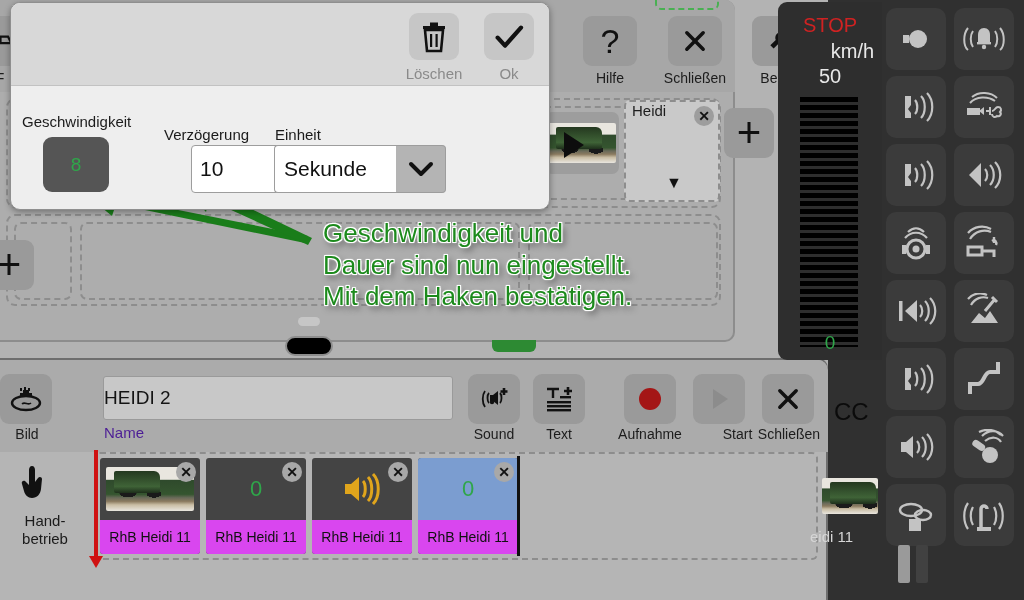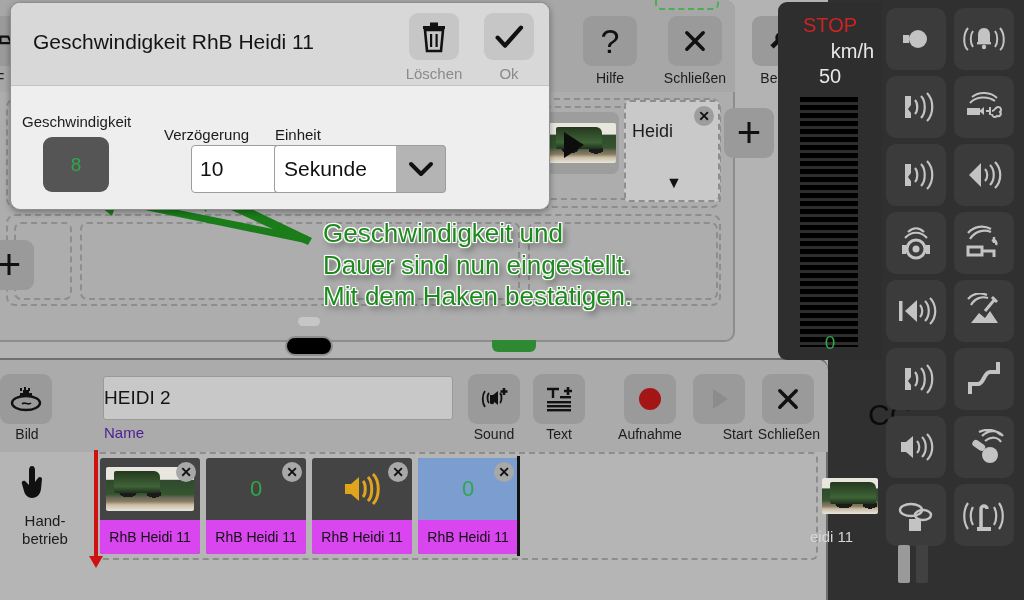--- a/index.html
+++ b/index.html
@@ -48,21 +48,21 @@
     border: 2px dashed #8d8d8d; border-radius: 9px;
   }
   .inner-dash {
     position: absolute; border: 2px dashed #8d8d8d; border-radius: 7px;
   }
 
   .heidi-card {
     position: absolute; left: 624px; top: 100px; width: 96px; height: 102px;
     background: #c9c9c9; border: 2px dashed #8d8d8d; border-radius: 6px;
   }
-  .heidi-card .cap { position:absolute; left:6px; top:19px; font-size:18px; color:#1d1d1d; }
+  .heidi-card .cap { position:absolute; left:6px; top:0; font-size:15px; color:#1d1d1d; }
   .heidi-x {
     position: absolute; right: 4px; top: 4px; width: 20px; height: 20px;
     background: #9d9d9d; border-radius: 50%;
     display:flex; align-items:center; justify-content:center;
     font-size: 14px; font-weight: bold; color: #111;
   }
   .heidi-chev { position:absolute; left: 40px; top: 72px; font-size: 16px; color:#111; }
 
   .thumb-box {
     position: absolute; left: 545px; top: 112px; width: 74px; height: 62px;
@@ -232,21 +232,21 @@
   .big-play {
     position:absolute; left:832px; top:375px; width:0;height:0;
     border-left:26px solid #2e9638; border-top:17px solid transparent; border-bottom:17px solid transparent;
   }
 
   
   .right-dark {
     position:absolute; left:828px; top:0; width:196px; height:600px;
     background:#303030;
   }
-  .cc-text { position:absolute; left:834px; top:398px; font-size:30px; color:#0b0b0b;margin-left:34px; }
+  .cc-text { position:absolute; left:834px; top:398px; font-size:24px; color:#0b0b0b; }
   .rt-loco { position:absolute; left:822px; top:478px; width:56px; height:36px; }
   .rt-loco-lab { position:absolute; left:810px; top:528px; width:90px; font-size:15px; color:#d6d6d6; }
 
   .gauge-panel {
     position:absolute; left:778px; top:2px; width:104px; height:358px;
     background:#2e2e2e; border-radius: 9px 0 0 9px;
   }
   .stop-txt { position:absolute; left:0; top:12px; width:104px; text-align:center; font-size:20px; color:#cf2222; }
   .kmh-txt { position:absolute; left:0; top:38px; width:104px; text-align:center; font-size:20px; color:#e8e8e8;padding-left:45px; }
   .max-txt { position:absolute; left:0; top:63px; width:104px; text-align:center; font-size:20px; color:#e8e8e8; }
@@ -602,21 +602,20 @@
         <path d="M31 10c3 5 3 13 0 18M36 6c5 7 5 19 0 26" fill="none" stroke="#c3c3c3" stroke-width="2.2"></path>
       </svg>
     </div>
   </div>
 
   <div class="nub"></div>
   <div class="nub2"></div>
 
   <div class="dialog">
     <div class="dlg-head">
-      <div class="dlg-title">Geschwindigkeit RhB Heidi 11</div>
 
       <div class="dlg-act" style="left:398px;">
         <svg width="30" height="32" viewBox="0 0 30 32">
           <rect x="4" y="5" width="22" height="3" fill="#111"></rect>
           <rect x="11" y="1.5" width="8" height="3.5" fill="#111"></rect>
           <path d="M6 9h18l-2 21H8z" fill="none" stroke="#111" stroke-width="2.6"></path>
           <rect x="11" y="13" width="2.2" height="13" fill="#111"></rect>
           <rect x="16.5" y="13" width="2.2" height="13" fill="#111"></rect>
         </svg>
       </div>

